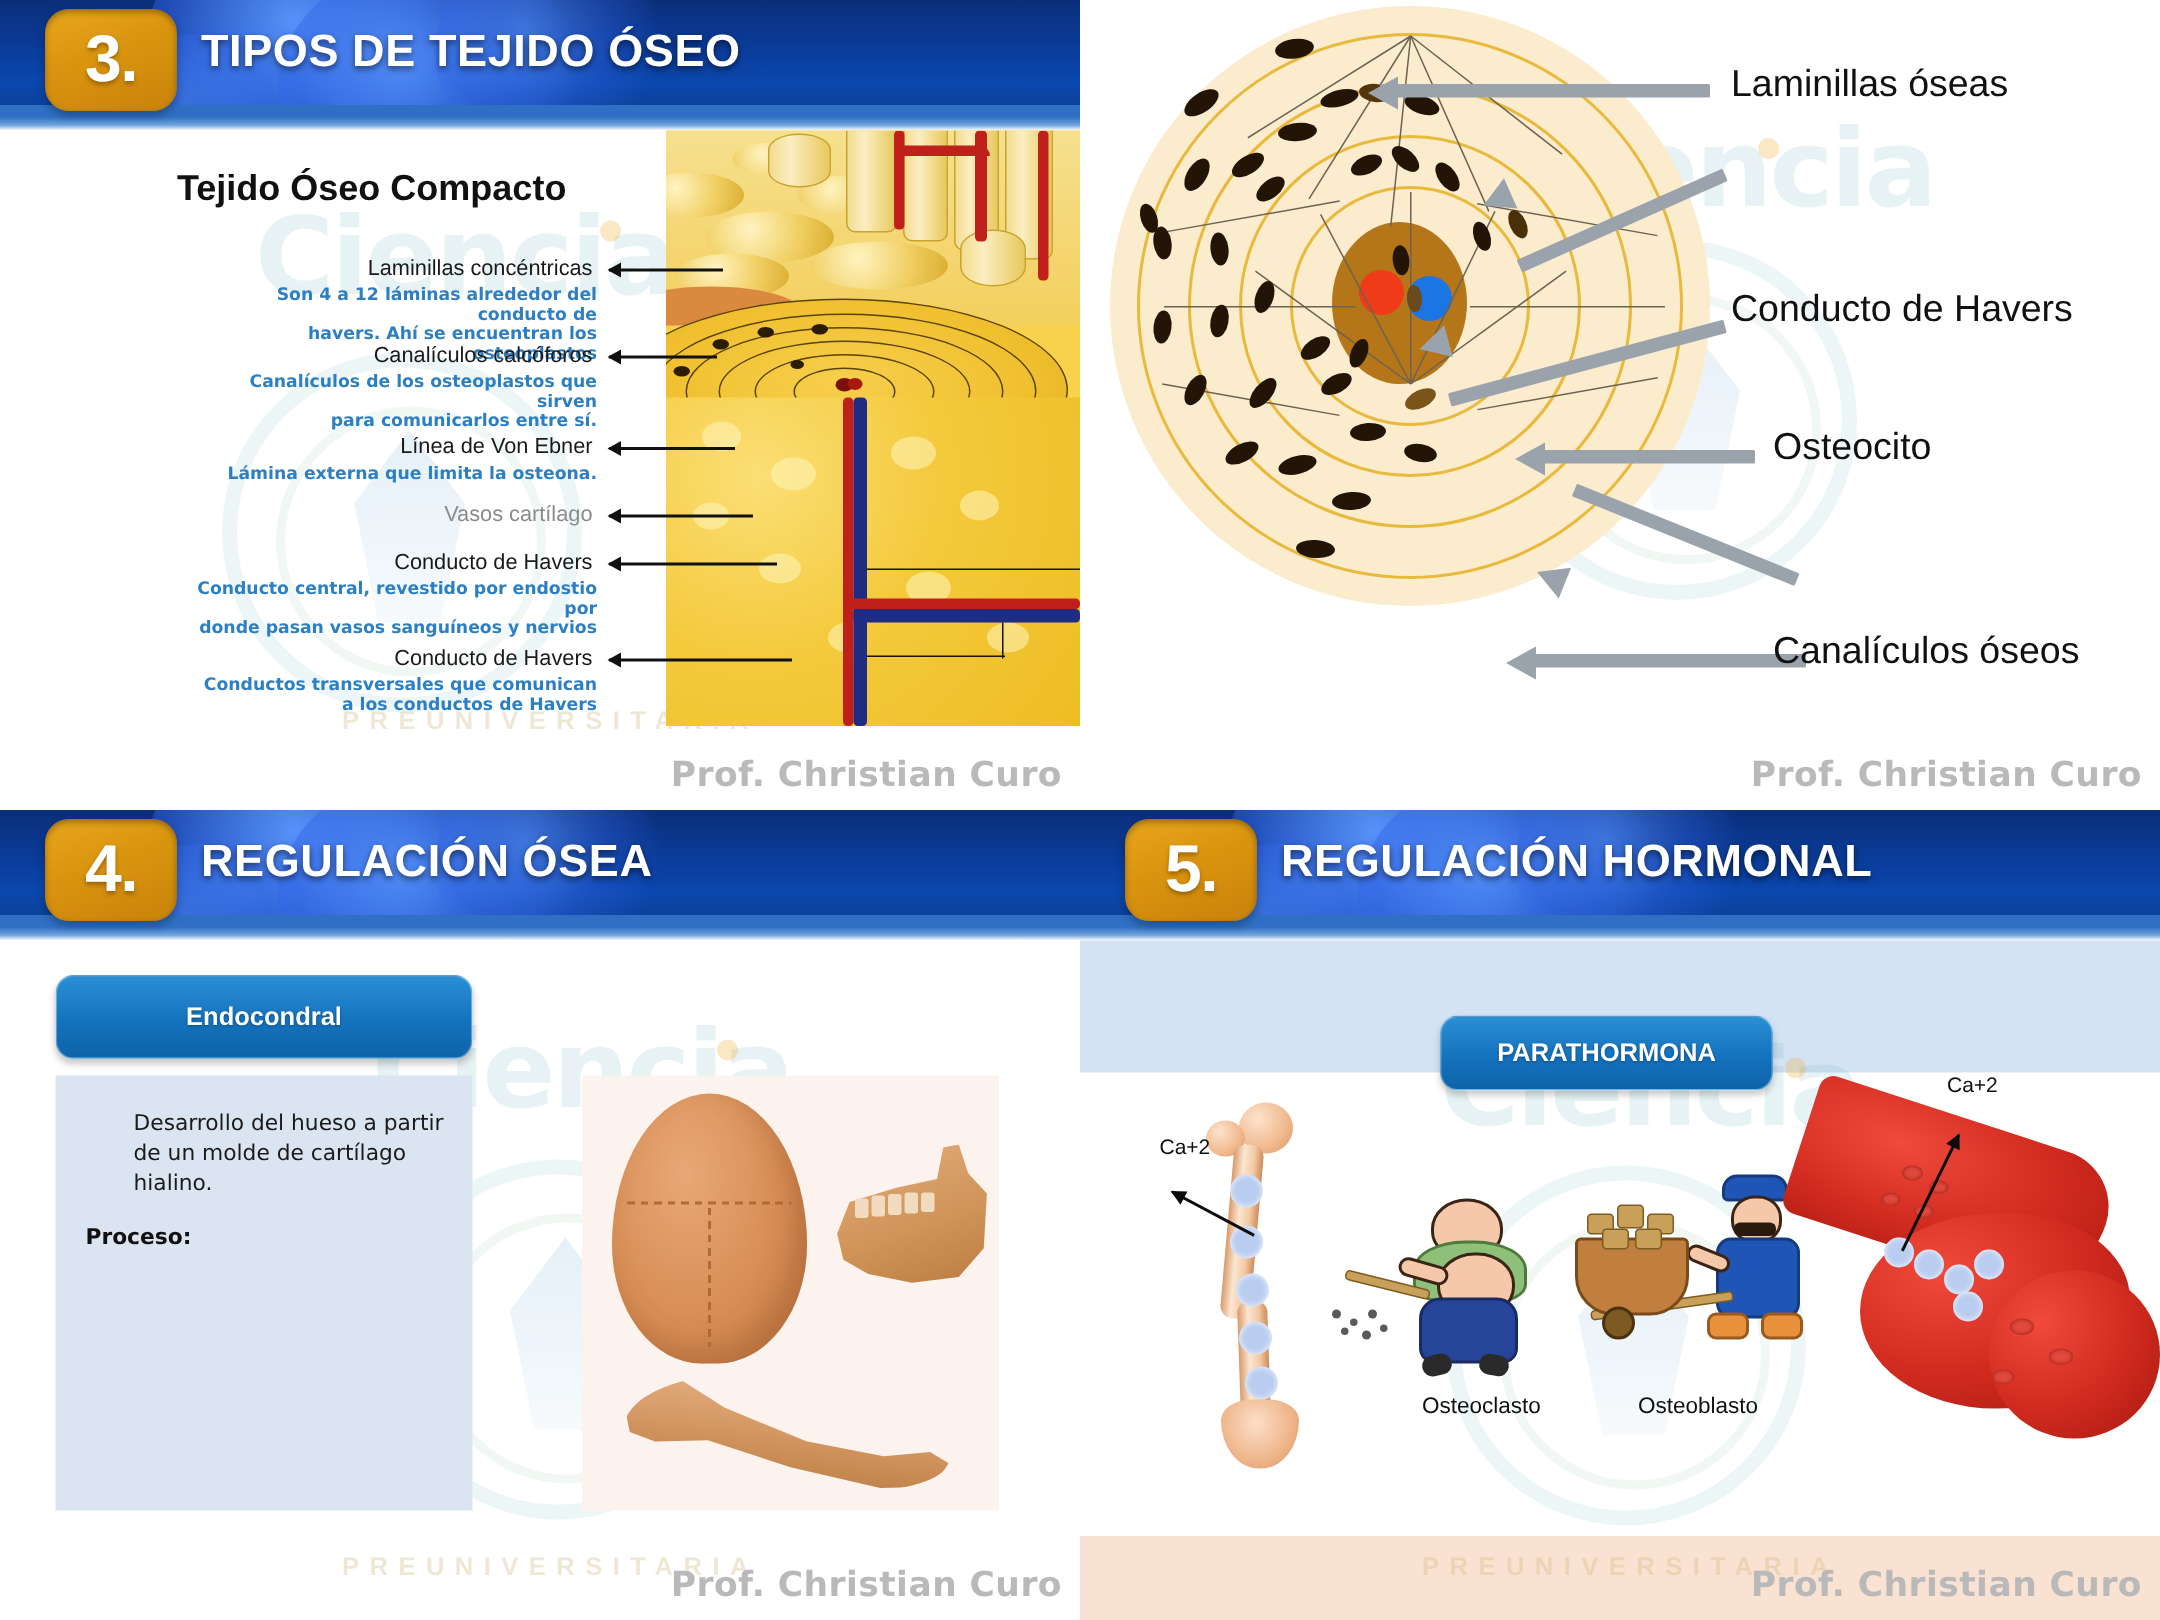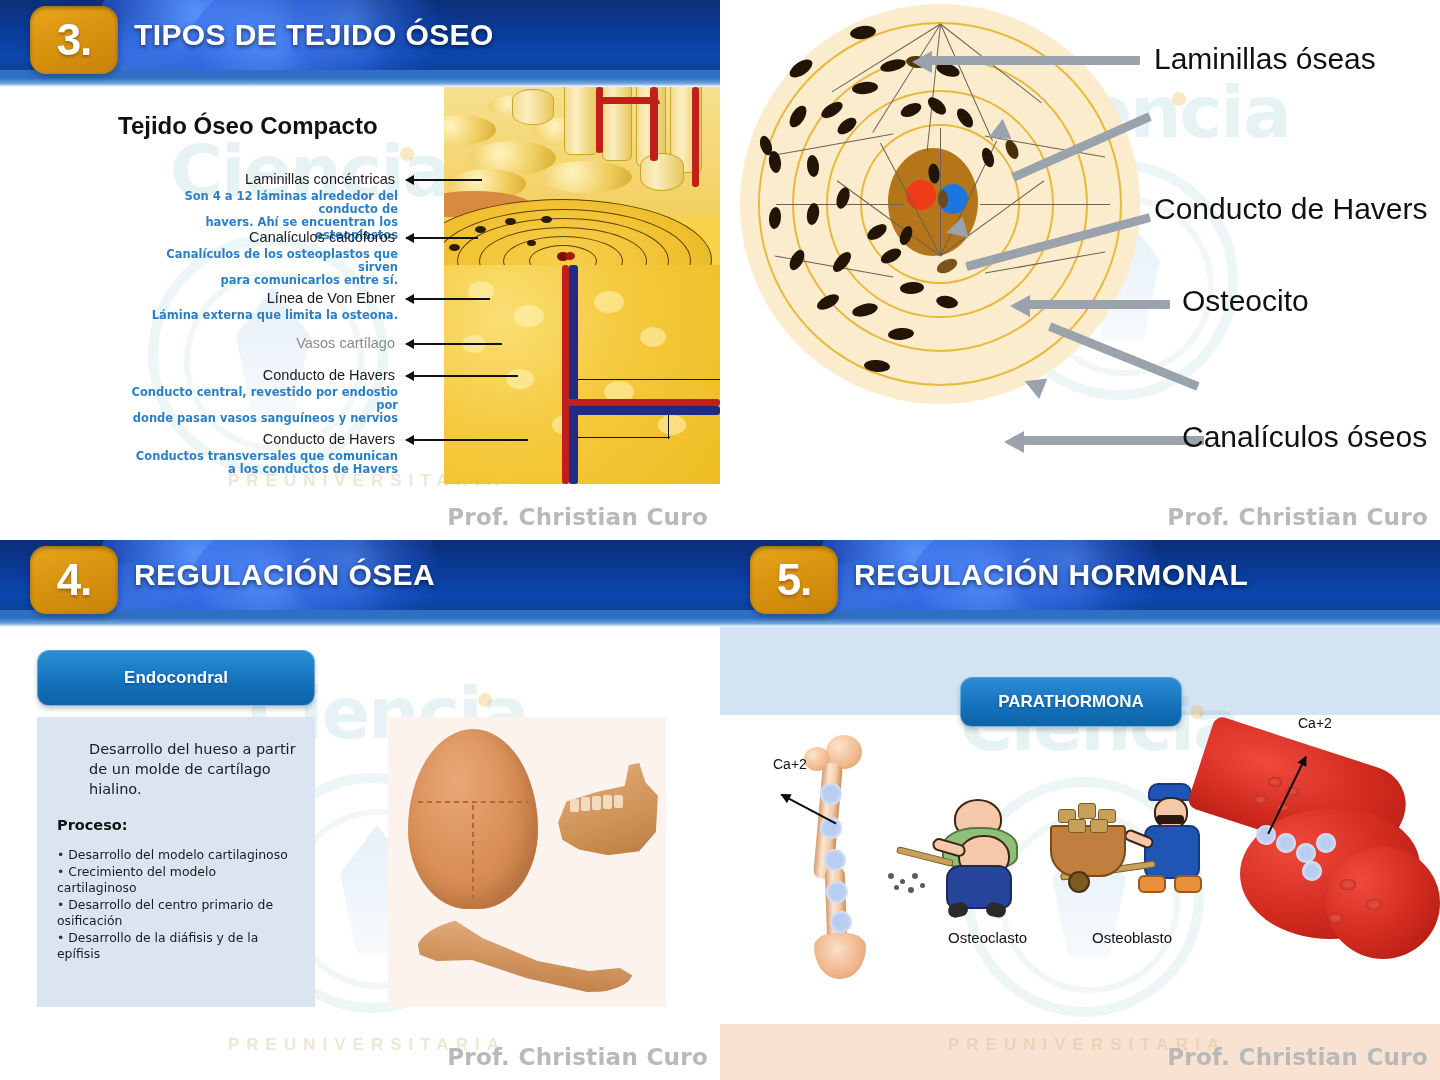--- a/index.html
+++ b/index.html
@@ -158,21 +158,21 @@
   .canal-line { position:absolute; background:#6d6254; width:1px; transform-origin: 50% 0%; }
 
   .arrow-grp { position:absolute; }
   .ar-shaft { position:absolute; background:#9aa3ac; height:9px; transform-origin: 100% 50%; border-radius:1px; }
   .ar-head {
     position:absolute; width:0; height:0;
     border-top:11px solid transparent; border-bottom:11px solid transparent;
     border-right:20px solid #9aa3ac;
   }
   .o-lbl {
-    position:absolute; color:#111; font-size:30px; white-space:nowrap;
+    position:absolute; color:#111; font-size:25px; white-space:nowrap;
     font-family:"Liberation Sans", sans-serif;
   }
 
   
   .s5-body { position:absolute; left:0; top:87px; width:720px; height:453px; background:#fff; }
   .pill {
     position:absolute; border-radius:12px; color:#fff; font-weight:bold;
     font-size:17px; display:flex; align-items:center; justify-content:center;
     text-shadow: 0 1px 2px rgba(0,0,0,.35);
     box-shadow: 0 3px 5px rgba(0,0,0,.22);
@@ -510,26 +510,20 @@
     <div class="s5-body">
       <div class="wm-ciencia" style="left:248px; top:44px;">Ciencia</div>
       <span class="wm-dot" style="left:478px; top:66px;"></span>
       <div class="wm-logo" style="left:252px; top:146px;"></div>
       <div class="wm-preuni" style="left:228px; top:408px;">PREUNIVERSITARIA</div>
 
       <div class="pill blue" style="left:37px; top:23px; width:278px; height:56px;">Endocondral</div>
       <div class="panel-text" style="left:37px; top:90px; width:278px; height:290px;">
         <div class="pt-p">Desarrollo del hueso a partir de un molde de cartílago hialino.</div>
         <div class="pt-h">Proceso:</div>
-        <ul class="pt-ul">
-          <li>Desarrollo del modelo cartilaginoso</li>
-          <li>Crecimiento del modelo cartilaginoso</li>
-          <li>Desarrollo del centro primario de osificación</li>
-          <li>Desarrollo de la diáfisis y de la epífisis</li>
-        </ul>
       </div>
 
       <div class="img-panel" style="left:388px; top:90px; width:278px; height:290px;">
         <div class="skull" style="left:20px; top:12px; width:130px; height:180px;">
           <span class="suture"></span>
             <span class="suture2"></span>
         </div>
         <div class="mandible" style="left:168px; top:46px; width:104px; height:96px;"></div>
         <span class="teeth" style="left:182px; top:82px; width:9px; height:13px;"></span>
         <span class="teeth" style="left:193px; top:80px; width:9px; height:14px;"></span>

